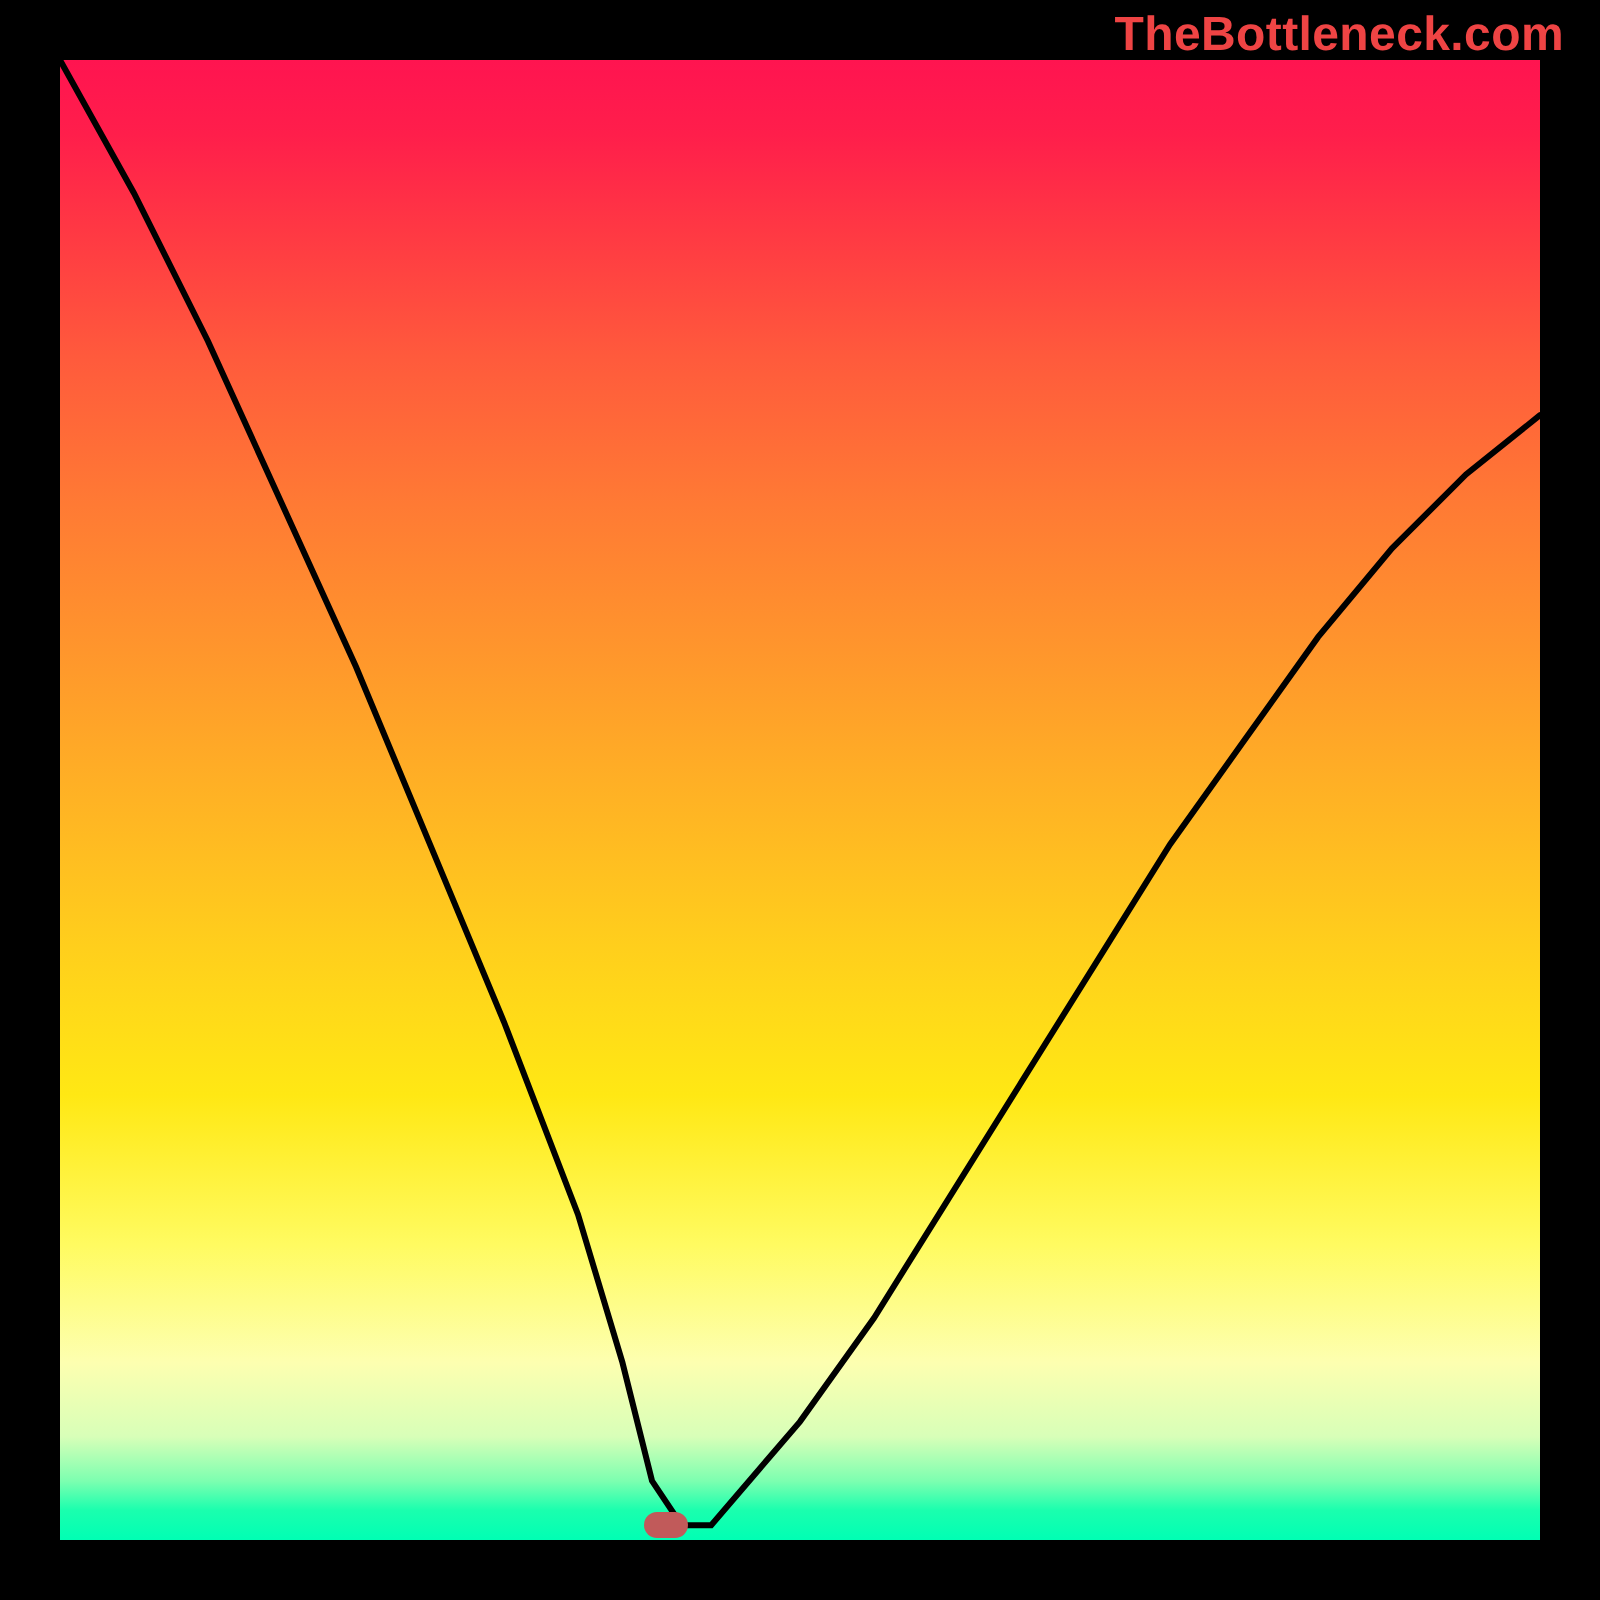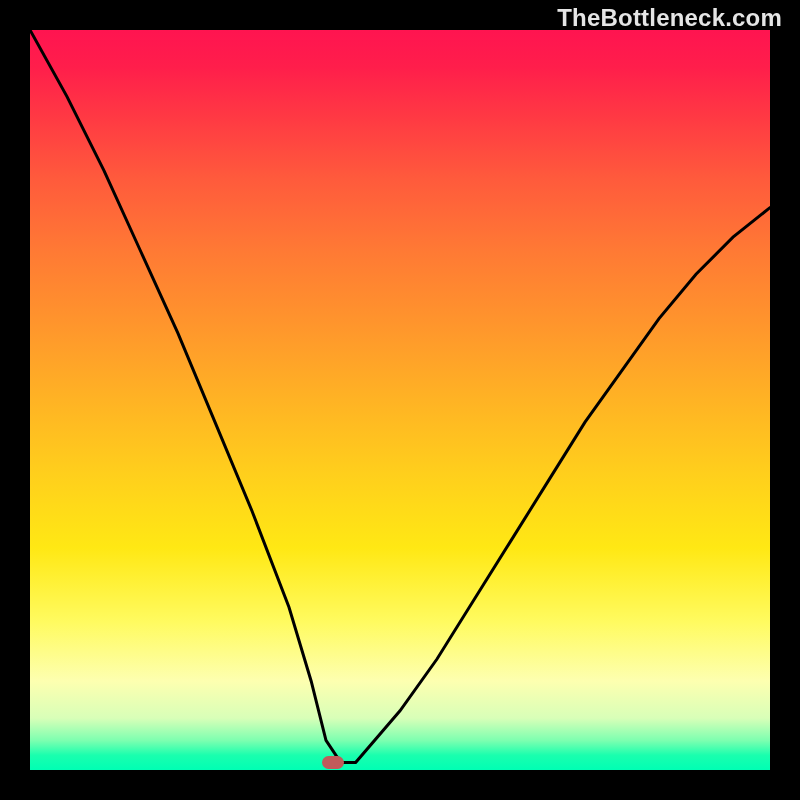--- a/index.html
+++ b/index.html
@@ -10,21 +10,21 @@
     position: relative;
     overflow: hidden;
     font-family: Arial, Helvetica, sans-serif;
   }
   .watermark {
     position: absolute;
     top: 4px;
     right: 18px;
     font-size: 24px;
     font-weight: bold;
-    color: #e5e5e5;
+    color: #ef4444;
     z-index: 10;
     letter-spacing: 0.2px;
   }
   .frame {
     position: absolute;
     top: 30px;
     left: 30px;
     width: 740px;
     height: 740px;
     background: linear-gradient(to bottom,

